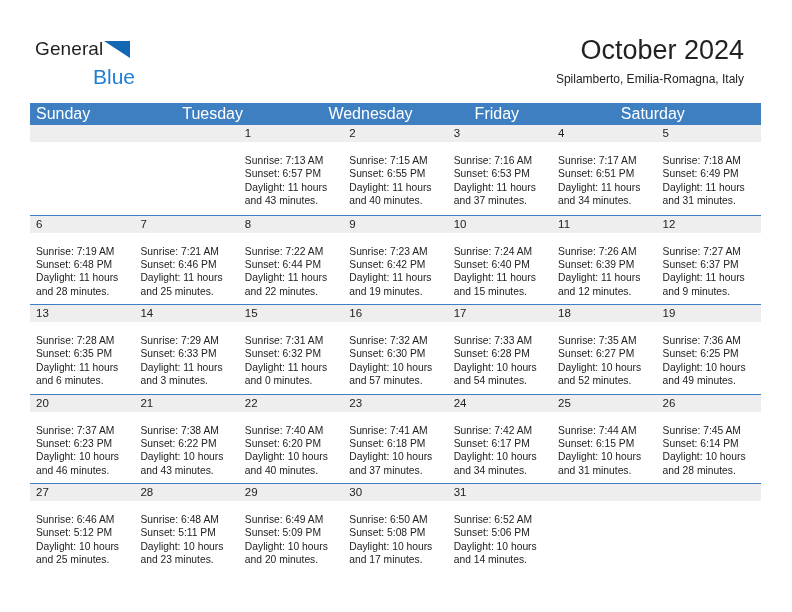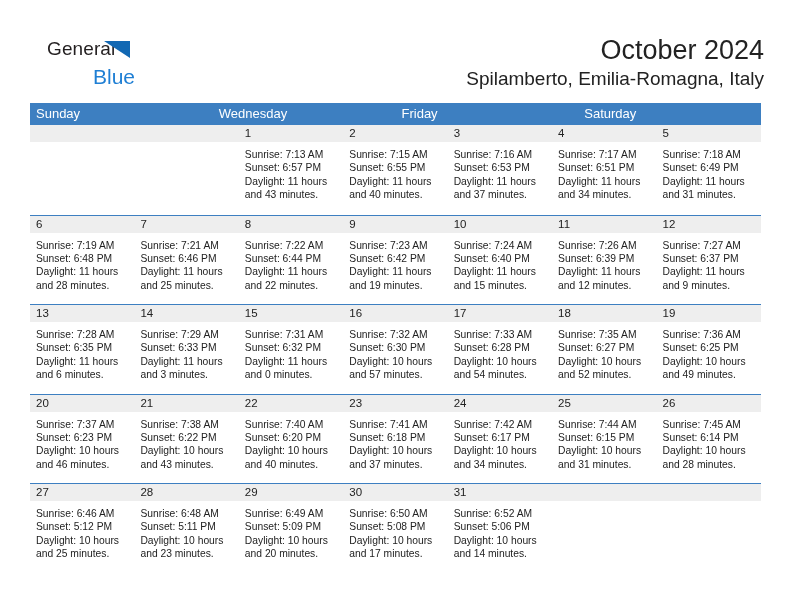--- a/index.html
+++ b/index.html
@@ -33,21 +33,21 @@
 
   .logo {
     position: absolute;
     left: 35px;
     top: 38px;
     width: 120px;
     height: 46px;
   }
   .logo-general {
     position: absolute;
-    left: 12px;
+    left: 0;
     top: 0;
     font-size: 19px;
     letter-spacing: 0.1px;
     color: #231f20;
     font-family: "Liberation Sans", sans-serif;
   }
   .logo-triangle {
     position: absolute;
     left: 69px;
     top: 3px;
@@ -61,34 +61,34 @@
     left: 58px;
     top: 19px;
     font-size: 21px;
     color: #1f7fd4;
     font-family: "Liberation Sans", sans-serif;
     margin-top: 8px;
   }
 
   .title-block {
     position: absolute;
-    right: 28px;
+    right: 48px;
     top: 34px;
     text-align: right;
   }
   .cal-title {
     font-size: 27px;
     color: #222222;
     font-weight: normal;
     line-height: 32px;
     white-space: nowrap;
   }
   .cal-subtitle {
     margin-top: 4px;
-    font-size: 19px;
+    font-size: 12px;
     color: #222222;
     line-height: 18px;
     white-space: nowrap;
   }
 
   
   .calendar {
     position: absolute;
     left: 30px;
     top: 103px;
@@ -98,21 +98,21 @@
   .weekday-row {
     display: flex;
     width: 731px;
     background: #3d7fc1;
     height: 22px;
   }
   .weekday {
     flex: 1 1 0;
     box-sizing: border-box;
     padding-left: 6px;
-    font-size: 13px;
+    font-size: 16px;
     color: #ffffff;
     line-height: 22px;
     white-space: nowrap;
     overflow: hidden;
   }
 
   .week-row {
     position: relative;
     display: flex;
     width: 731px;
@@ -142,21 +142,21 @@
   }
   .day-num {
     position: relative;
     font-size: 11.5px;
     color: #222222;
     line-height: 17px;
     height: 17px;
   }
   .day-info {
     position: relative;
-    margin-top: 6px;
+    margin-top: 12px;
     font-size: 10.3px;
     line-height: 13.4px;
     color: #222222;
   }
   .day-info div {
     white-space: nowrap;
   }
   .day-cell.empty .day-num,
   .day-cell.empty .day-info {
     visibility: hidden;
@@ -179,20 +179,21 @@
       <div class="cal-title">October 2024</div>
       <div class="cal-subtitle">Spilamberto, Emilia-Romagna, Italy</div>
     </div>
 
   </div>
 
   <div class="calendar">
 
     <div class="weekday-row">
       <div class="weekday">Sunday</div>
+      <div class="weekday">Tuesday</div>
       <div class="weekday">Wednesday</div>
       <div class="weekday">Friday</div>
       <div class="weekday">Saturday</div>
     </div>
 
     <div id="weeks-container">
         <div class="week-row first">
           <div class="dateband"></div>
           <div class="day-cell empty">
             <div class="day-num"></div>

